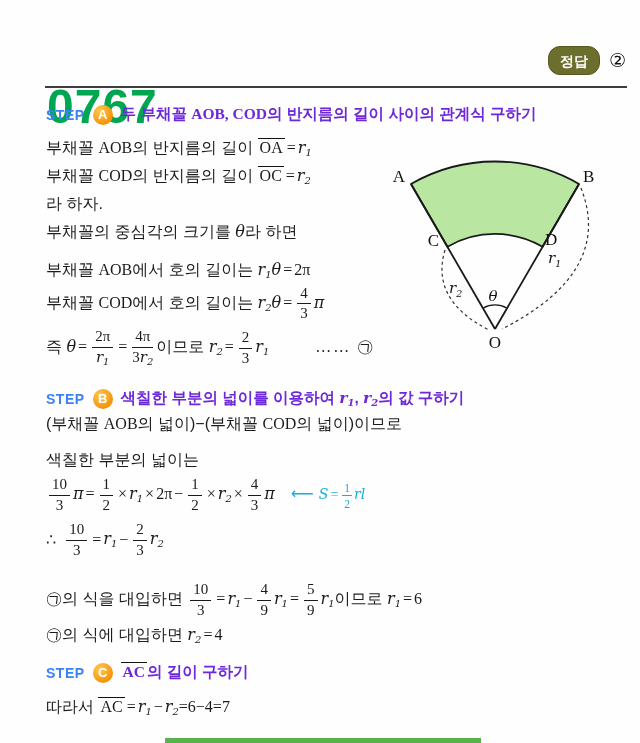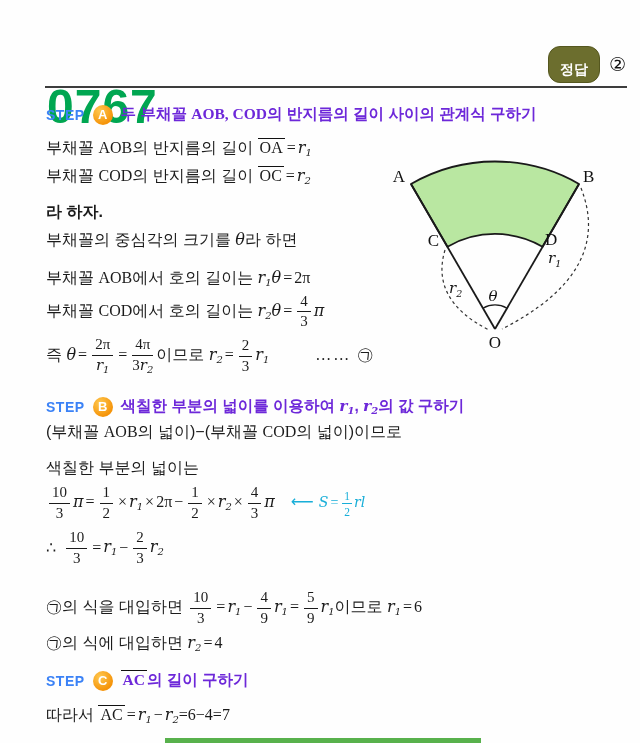--- a/index.html
+++ b/index.html
@@ -10,21 +10,21 @@
     overflow:hidden; margin:0 auto;
   }
   
   .problem-number {
     position:absolute; left:47px; top:31px;
     font-size:48px; font-weight:800; letter-spacing:1px; color:#00a651;margin-top:48px;
   }
   .answer-wrap { position:absolute; right:14px; top:46px; display:flex; align-items:center; gap:9px; }
   .answer-pill {
     background:#6c6e2e; color:#fff; font-weight:700; font-size:14px;
-    padding:14px 11px 3px; border-radius:12px; border:1px solid #55571f;
+    padding:6px 11px 3px; border-radius:12px; border:1px solid #55571f;
   }
   .answer-choice { font-size:19px; color:#111; }
   .divider { position:absolute; left:45px; right:13px; top:86px; height:2px; background:#3d3d3d; }
 
   
   .content { position:absolute; left:46px; top:104px; width:588px; z-index:2; }
 
   .step-head { display:flex; align-items:center; gap:8px; white-space:nowrap; }
   .step-word { color:#3b82f6; font-weight:800; font-size:14px; letter-spacing:.5px; }
   .step-badge {
@@ -51,21 +51,21 @@
          vertical-align:middle; margin:0 3px; line-height:1.05;
          font-family:"Liberation Serif","DejaVu Serif",serif; font-size:15px; }
   .fr .n { border-bottom:1.4px solid #1a1a1a; padding:0 3px 2px; }
   .fr .d { padding-top:2px; }
   .tf { font-family:"Liberation Serif","DejaVu Serif",serif; margin-right:7px; }
   .ref { margin-left:46px; font-family:"Liberation Serif","DejaVu Serif",serif; letter-spacing:2px; }
 
   
   .a-l1 { margin-top:13px; }
   .a-l2 { margin-top:7px; }
-  .a-l3 { margin-top:15px;font-weight:bold; }
+  .a-l3 { margin-top:7px; }
   .a-l4 { margin-top:7px; }
   .a-l5 { margin-top:17px; }
   .a-l6 { margin-top:5px; }
   .a-l7 { margin-top:7px; }
 
   .head-b { margin-top:21px; }
   .b-l1 { margin-top:15px; }
   .b-l2 { margin-top:5px; }
   .b-l3 { margin-top:6px; }
   .b-l4 { margin-top:9px; }

